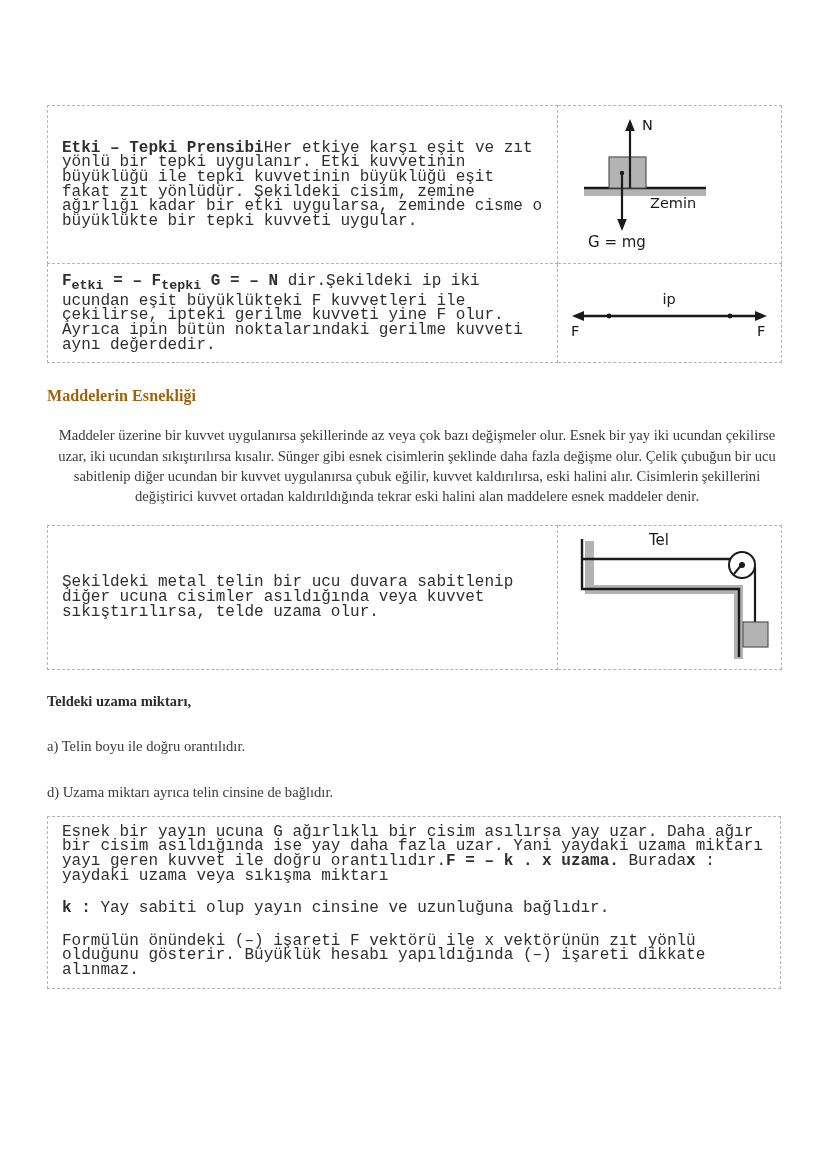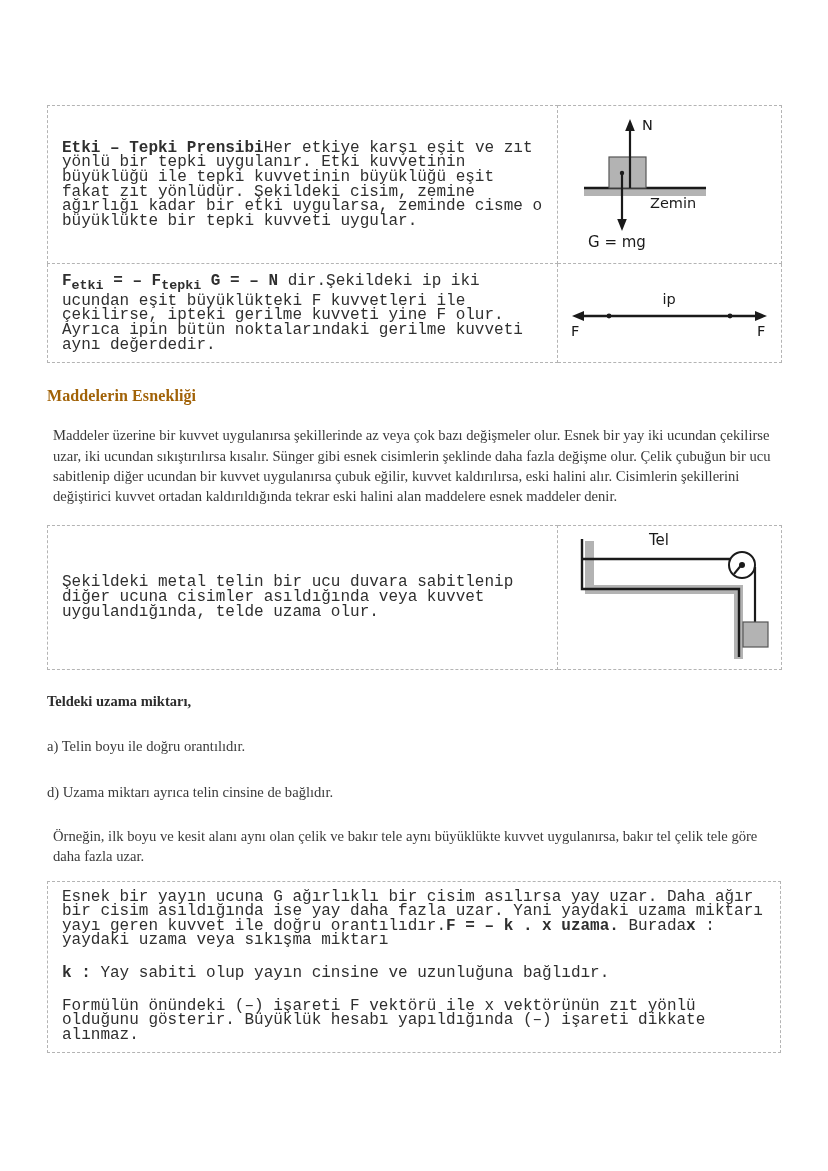--- a/index.html
+++ b/index.html
@@ -54,21 +54,21 @@
     font-weight: bold;
     color: #a16207;
     margin: 24px 0 0 0;
     letter-spacing: .1px;
   }
   p.body {
     font-size: 14.6px;
     line-height: 20.4px;
     color: #3a3a3a;
     margin: 20px 0 0 6px;
-    text-align: left;
+    text-align: center;
   }
   p.item {
     font-size: 14.6px;
     line-height: 20px;
     color: #3a3a3a;
     margin: 26px 0 0 0;
   }
   h3.sub {
     font-family: "Liberation Serif", "DejaVu Serif", serif;
     font-size: 14.5px;
@@ -141,21 +141,21 @@
 
     <h2 class="sec">Maddelerin Esnekliği</h2>
     <p class="body">Maddeler üzerine bir kuvvet uygulanırsa şekillerinde az veya çok bazı değişmeler olur. Esnek bir yay iki ucundan çekilirse uzar, iki ucundan sıkıştırılırsa kısalır. Sünger gibi esnek cisimlerin şeklinde daha fazla değişme olur. Çelik çubuğun bir ucu sabitlenip diğer ucundan bir kuvvet uygulanırsa çubuk eğilir, kuvvet kaldırılırsa, eski halini alır. Cisimlerin şekillerini değiştirici kuvvet ortadan kaldırıldığında tekrar eski halini alan maddelere esnek maddeler denir.</p>
 
     <div class="sp-before-box"></div>
 
     <table class="dbox">
       <tbody>
           <tr>
         <td style="width:509px;height:143px;">
-          <div class="cell-text">Şekildeki metal telin bir ucu duvara sabitlenip diğer ucuna cisimler asıldığında veya kuvvet uygulandığında, telde uzama olur.</div>
+          <div class="cell-text">Şekildeki metal telin bir ucu duvara sabitlenip diğer ucuna cisimler asıldığında veya kuvvet sıkıştırılırsa, telde uzama olur.</div>
         </td>
         <td class="cell-fig" style="width:223px;">
           <svg width="205" height="140" viewBox="0 0 205 140">
 
             <path d="M18 14 L27 14 L27 58 L176 58 L176 132 L167 132 L167 67 L18 67 Z" fill="#b3b3b3"></path>
 
             <path d="M15 12 L15 62 L172 62 L172 130" fill="none" stroke="#1a1a1a" stroke-width="2.4"></path>
 
             <line x1="15" y1="32" x2="174" y2="32" stroke="#1a1a1a" stroke-width="2.4"></line>
             <text class="fig-label" x="92" y="18" font-size="15" text-anchor="middle">Tel</text>
@@ -169,21 +169,20 @@
             <rect x="176" y="95" width="25" height="25" fill="#b3b3b3" stroke="#555" stroke-width="1.2"></rect>
           </svg>
         </td>
       </tr>
     </tbody>
       </table>
 
     <h3 class="sub">Teldeki uzama miktarı,</h3>
     <p class="item">a) Telin boyu ile doğru orantılıdır.</p>
     <p class="item">d) Uzama miktarı ayrıca telin cinsine de bağlıdır.</p>
-    <p class="body" style="margin-top:24px;">Örneğin, ilk boyu ve kesit alanı aynı olan çelik ve bakır tele aynı büyüklükte kuvvet uygulanırsa, bakır tel çelik tele göre daha fazla uzar.</p>
 
     <div style="height:14px;"></div>
 
     <table class="dbox">
       <tbody>
           <tr>
         <td style="height:129px;">
           <div class="cell-text" style="padding:8px 14px 10px 14px;">
             <div><span>Esnek bir yayın ucuna G ağırlıklı bir cisim asılırsa yay uzar. Daha ağır bir cisim asıldığında ise yay daha fazla uzar. Yani yaydaki uzama miktarı yayı geren kuvvet ile doğru orantılıdır.</span><b>F = – k . x uzama.</b><span> Burada</span><b>x</b><span> : yaydaki uzama veya sıkışma miktarı</span></div>
             <div style="height:18px;"></div>

